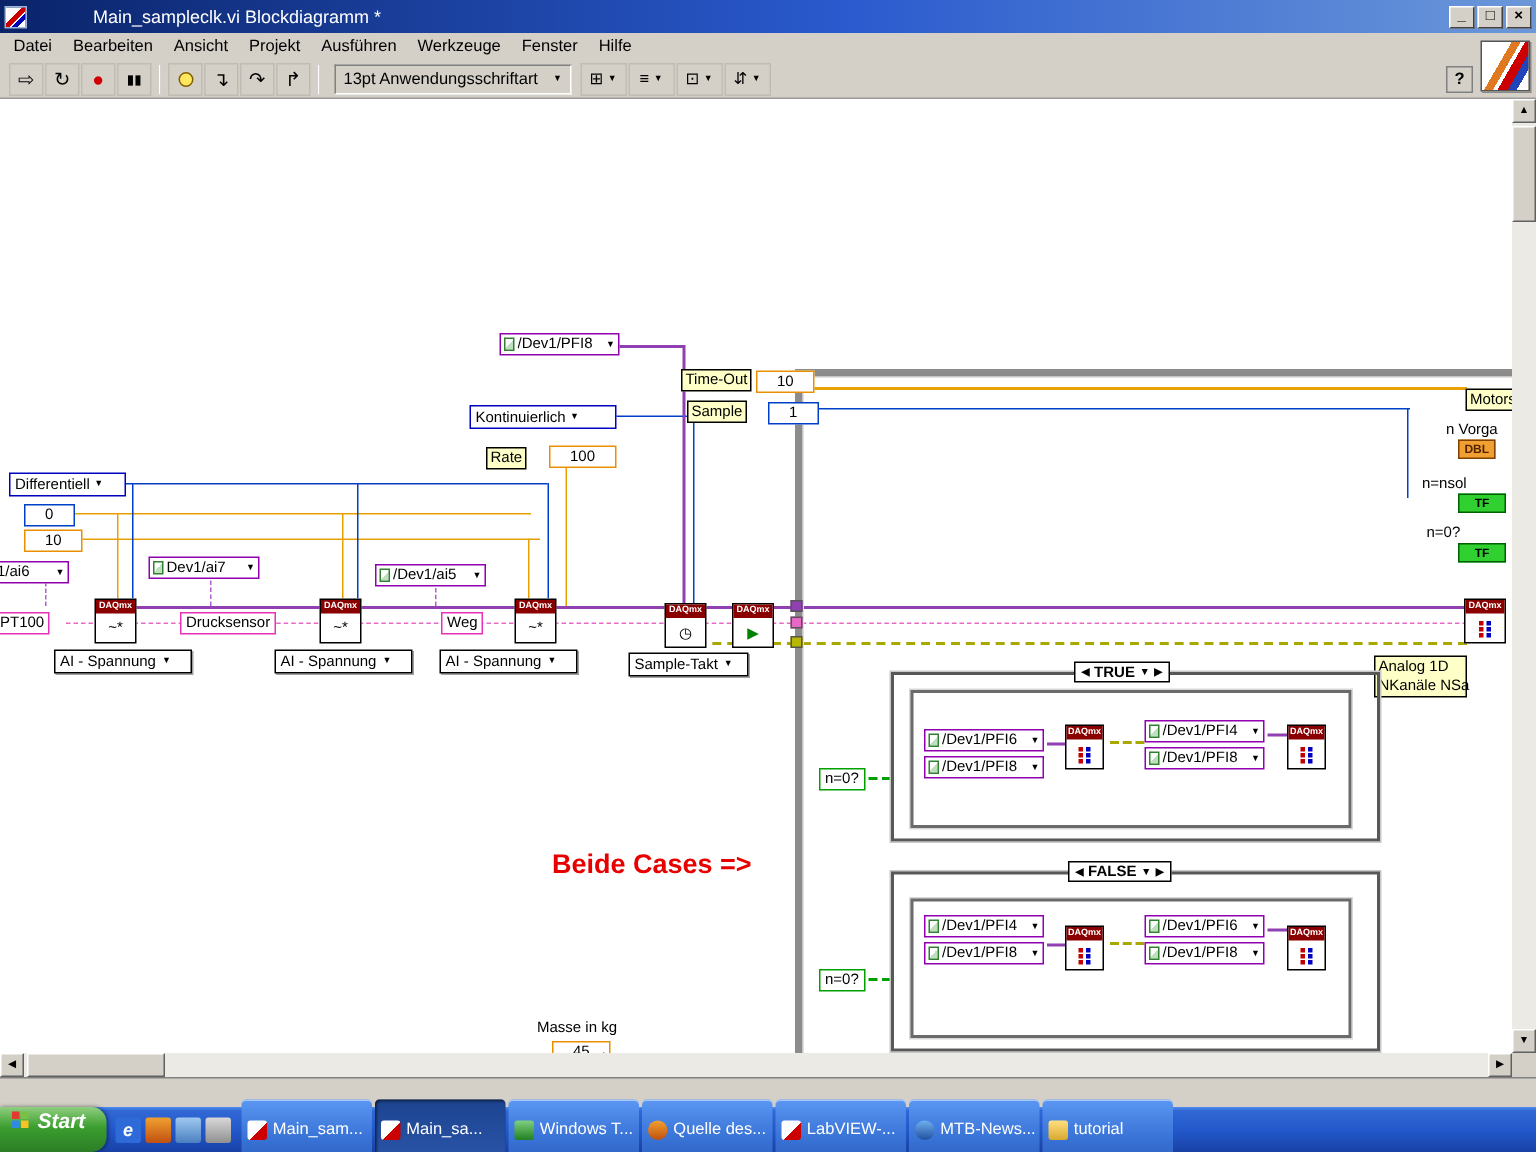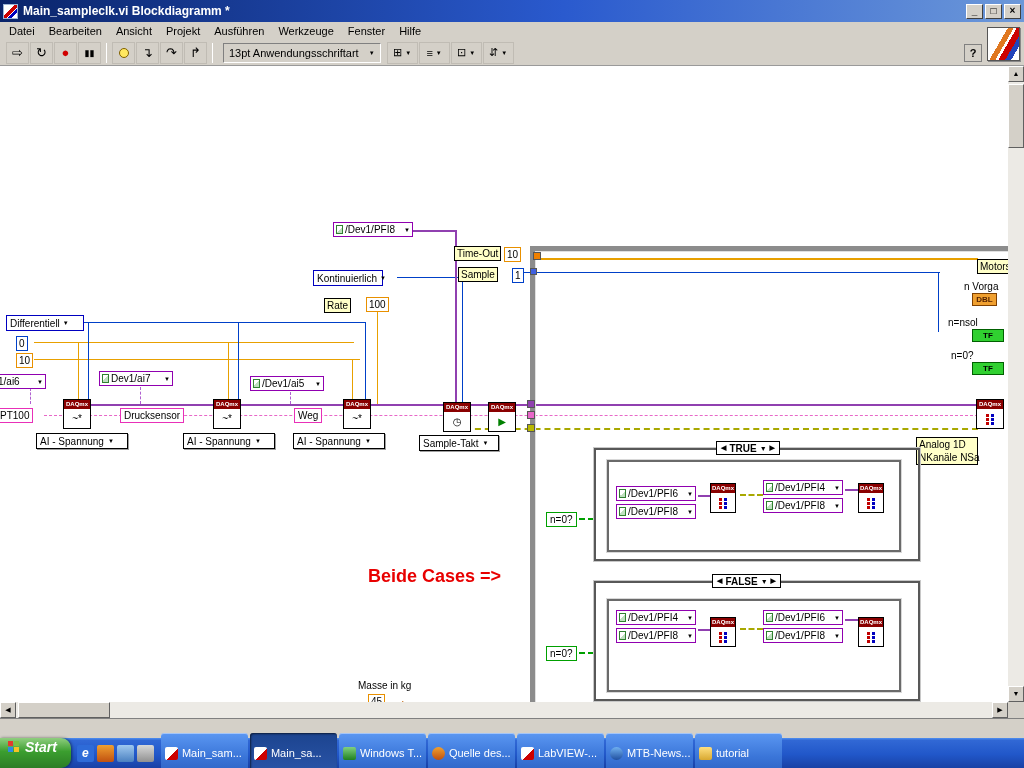--- a/index.html
+++ b/index.html
@@ -2,21 +2,21 @@
 <html><head>
 <meta charset="utf-8">
 <style>
   *{margin:0;padding:0;box-sizing:border-box;font-family:"Liberation Sans",sans-serif;}
   body{width:1024px;height:768px;position:relative;overflow:hidden;background:#d4d0c8;}
   .ab{position:absolute;}
 
   
   .titlebar{top:0;left:0;width:1024px;height:22px;background:linear-gradient(90deg,#0a246a,#2a5ace 55%,#6c98d9);display:flex;align-items:center;padding:0 3px;gap:5px;}
   .title-ico{width:15px;height:15px;background:linear-gradient(135deg,#fff 42%,#cc0000 42% 58%,#fff 58% 63%,#0000bb 63% 80%,#fff 80%);border:1px solid #9db6d8;}
-  .title-text{color:#fff;font-weight:bold;font-size:12px;flex:1;white-space:nowrap;}
+  .title-text{color:#fff;font-weight:normal;font-size:12px;flex:1;white-space:nowrap;margin-left:39px;}
   .wbtns{display:flex;gap:2px;}
   .wbtn{width:17px;height:15px;background:#d4d0c8;border:1px solid;border-color:#fff #404040 #404040 #fff;font-size:10px;line-height:12px;text-align:center;font-weight:bold;}
   .menubar{top:22px;left:0;width:1024px;height:18px;background:#d4d0c8;display:flex;align-items:center;font-size:11px;padding-left:2px;}
   .menu-item{padding:2px 7px;white-space:nowrap;}
   .toolbar{top:40px;left:0;width:1024px;height:26px;background:#d4d0c8;border-bottom:1px solid #9a9a9a;display:flex;align-items:center;gap:1px;padding-left:6px;font-size:13px;}
   .tbtn{width:23px;height:22px;display:flex;align-items:center;justify-content:center;border:1px solid #c0bcb4;background:#d4d0c8;}
   .tsep{width:1px;height:20px;background:#808080;border-right:1px solid #fff;margin:0 4px;}
   .bulb{width:10px;height:10px;border-radius:50%;background:#ffe860;border:1px solid #806000;}
   .fontbox{height:20px;border:1px solid;border-color:#808080 #fff #fff #808080;background:#d4d0c8;display:flex;align-items:center;font-size:11px;padding:0 5px;gap:10px;margin:0 5px;white-space:nowrap;}
   .ddbtn{width:31px;height:22px;border:1px solid #c0bcb4;background:#d4d0c8;display:flex;align-items:center;justify-content:center;gap:3px;font-size:11px;}
@@ -29,21 +29,21 @@
 
   
   .combo{height:15px;background:#fff;border:1px solid #9000b0;display:flex;align-items:center;font-size:10px;padding:0 2px;gap:2px;white-space:nowrap;position:absolute;}
   .combo .t{flex:1;overflow:hidden;}
   .io{width:7px;height:9px;background:linear-gradient(135deg,#fff 50%,#bfe0bf 50%);border:1px solid #308030;flex:none;}
   .dd{font-size:6px;flex:none;}
   .enum{height:16px;background:#fff;border:1px solid #0000c0;display:flex;align-items:center;font-size:10px;padding:0 3px;gap:3px;white-space:nowrap;position:absolute;}
   .sel{height:16px;background:#fff;border:1px solid #000;box-shadow:1px 1px 0 #a0a0a0;display:flex;align-items:center;font-size:10px;padding:0 3px;gap:4px;white-space:nowrap;position:absolute;}
   .lbly{position:absolute;background:#ffffc8;border:1px solid #000;font-size:10px;padding:0 2px;line-height:13px;white-space:nowrap;}
   .lblp{position:absolute;background:#fff;border:1px solid #e830b8;font-size:10px;padding:0 3px;line-height:13px;white-space:nowrap;}
-  .const{position:absolute;background:#fff;border:1px solid;font-size:10px;padding:0 2px;line-height:13px;}
+  .const{position:absolute;background:#fff;border:1px solid;font-size:10px;padding:0 13px;line-height:13px;}
   .c-or{border-color:#e89000;}
   .c-bl{border-color:#0040c8;}
   .freetext{position:absolute;font-size:10px;white-space:nowrap;}
   .daq{position:absolute;width:28px;height:30px;border:1px solid #000;background:#fff;}
   .daq-h{height:9px;background:#8a0000;color:#fff;font-size:6px;line-height:9px;text-align:center;font-weight:bold;overflow:hidden;}
   .daq-b{height:19px;display:flex;align-items:center;justify-content:center;font-size:10px;}
   .dots{width:10px;height:12px;position:relative;}
   .dots::before{content:'';position:absolute;left:1px;top:1px;width:3px;height:3px;background:#c00000;box-shadow:0 4px 0 #c00000,0 8px 0 #c00000;}
   .dots::after{content:'';position:absolute;left:6px;top:1px;width:3px;height:3px;background:#0000c0;box-shadow:0 4px 0 #0000c0,0 8px 0 #0000c0;}
   .loop{position:absolute;border:5px solid #8c8c8c;box-shadow:inset 1px 1px 0 #e0e0e0,1px 1px 0 #666;}
@@ -209,21 +209,21 @@
 
   <div class="combo" style="left:333px;top:156px;width:80px;">
       <span class="io"></span>
       <span class="t">/Dev1/PFI8</span>
       <span class="dd">▼</span>
     </div>
   <div class="lbly" style="left:454px;top:180px;">Time-Out</div>
   <div class="const c-or" style="left:504px;top:181px;">10</div>
   <div class="lbly" style="left:458px;top:201px;">Sample</div>
   <div class="const c-bl" style="left:512px;top:202px;">1</div>
-  <div class="enum" style="left:313px;top:204px;width:70px;">
+  <div class="enum" style="left:313px;top:204px;width:98px;">
       <span class="t">Kontinuierlich</span>
       <span class="dd">▼</span>
     </div>
   <div class="lbly" style="left:324px;top:232px;">Rate</div>
   <div class="const c-or" style="left:366px;top:231px;">100</div>
   <div class="enum" style="left:6px;top:249px;width:78px;">
       <span class="t">Differentiell</span>
       <span class="dd">▼</span>
     </div>
   <div class="const c-bl" style="left:16px;top:270px;">0</div>

